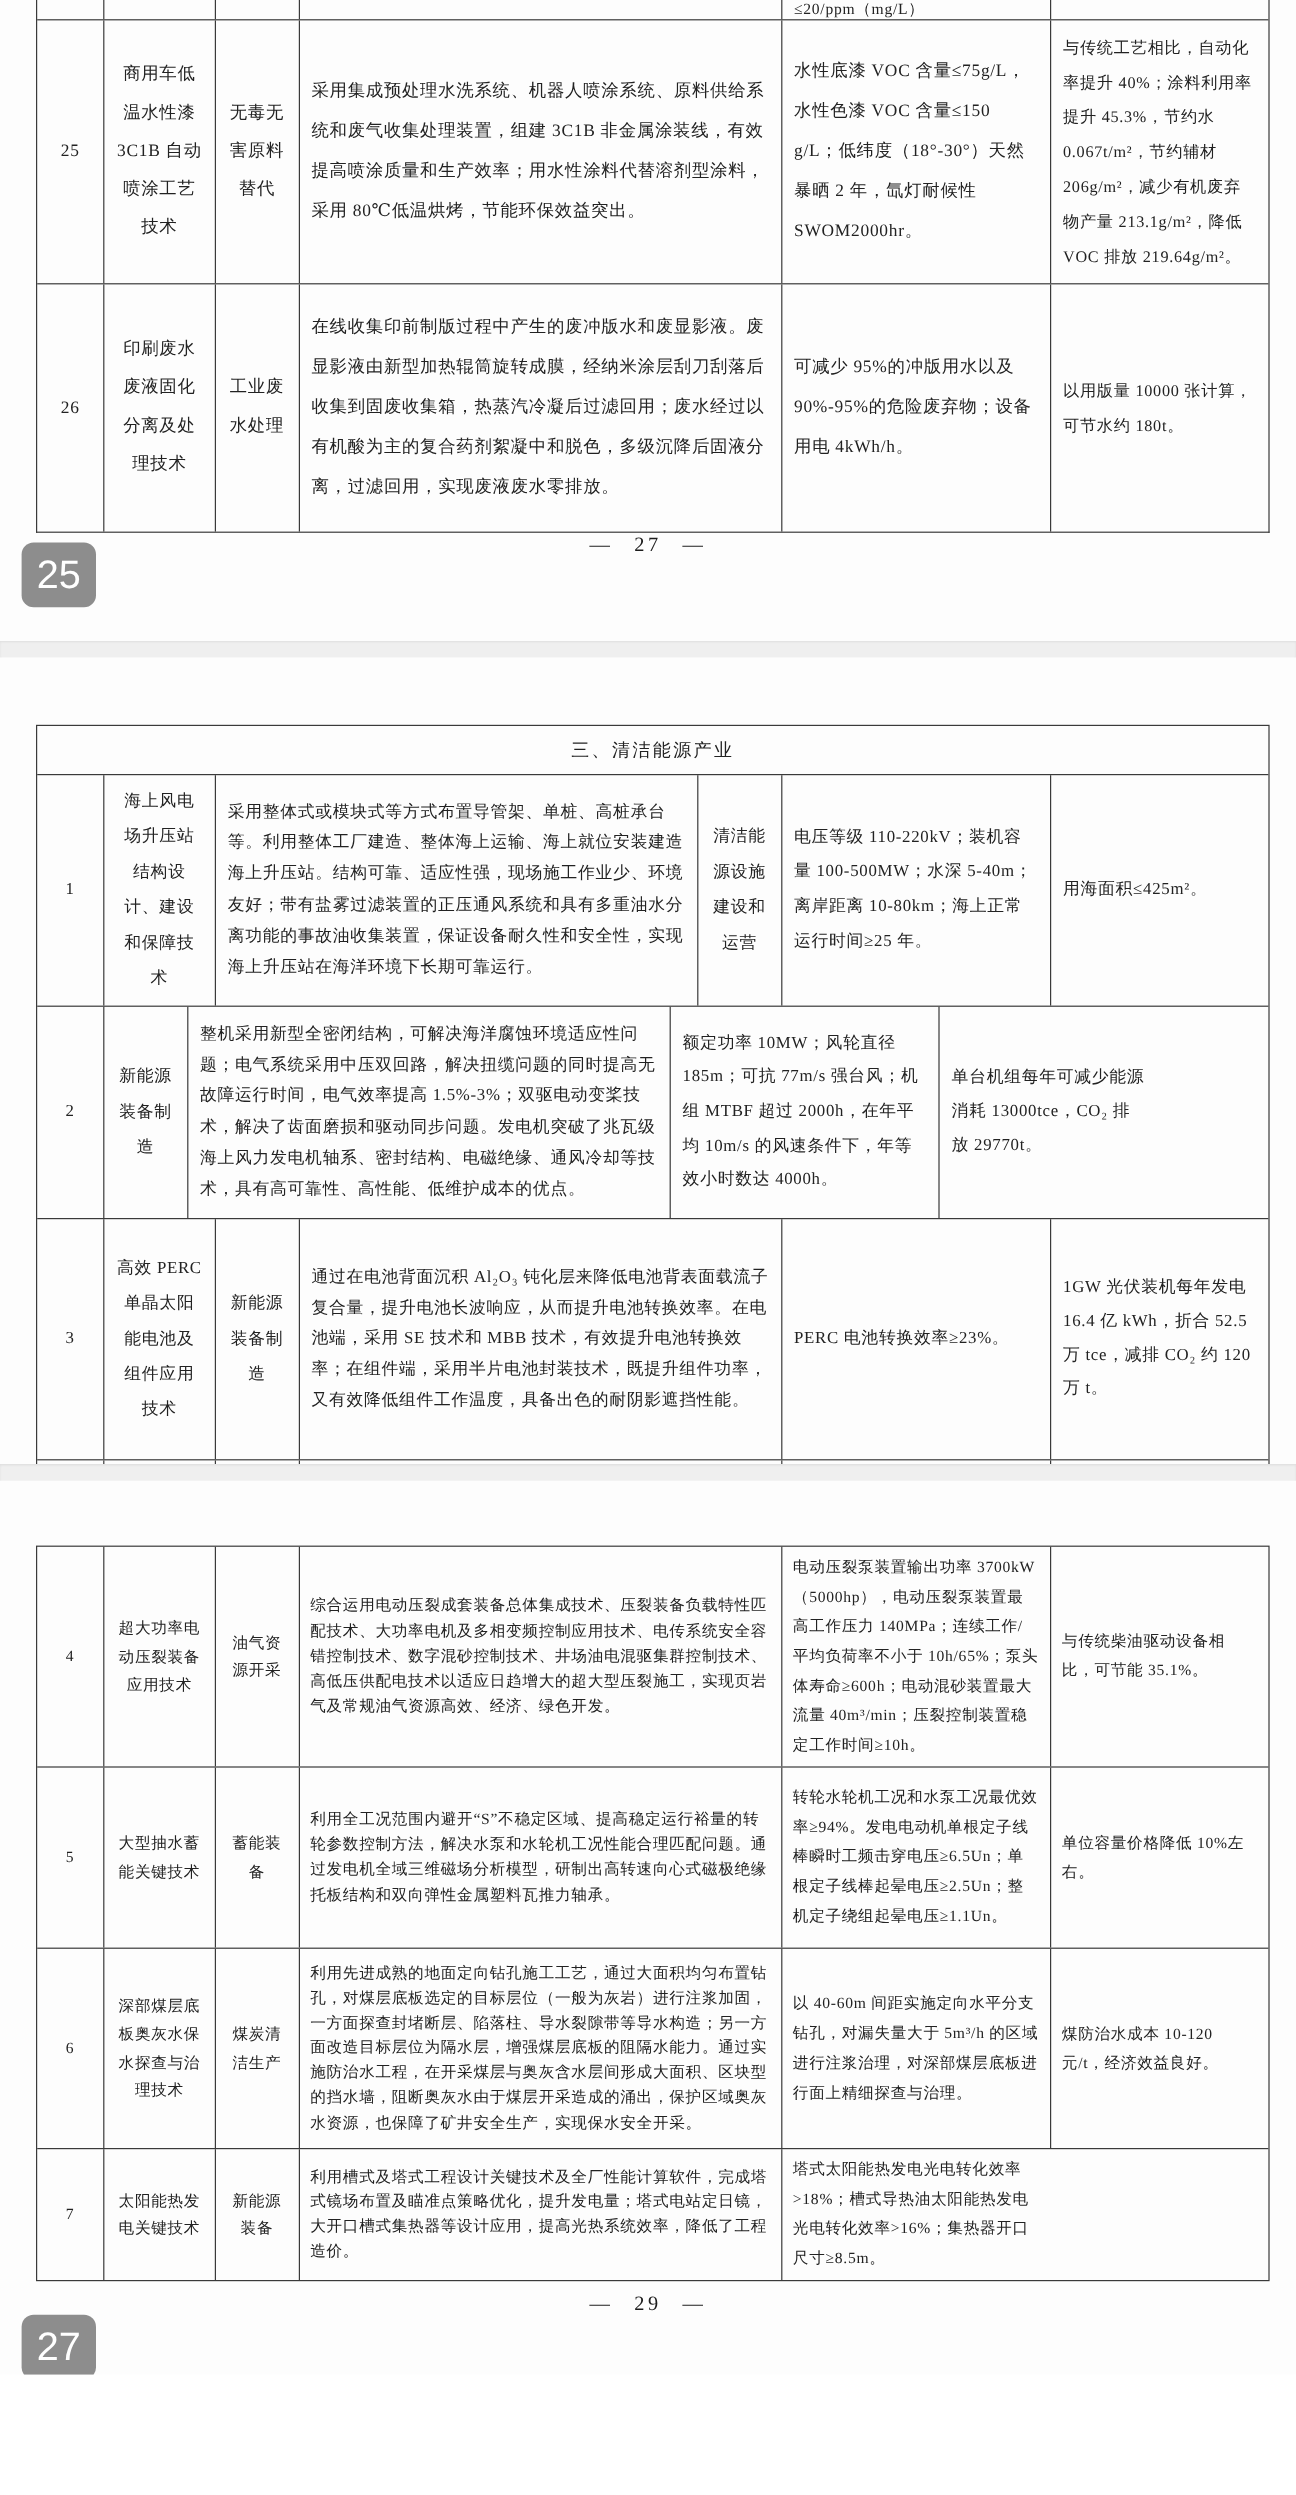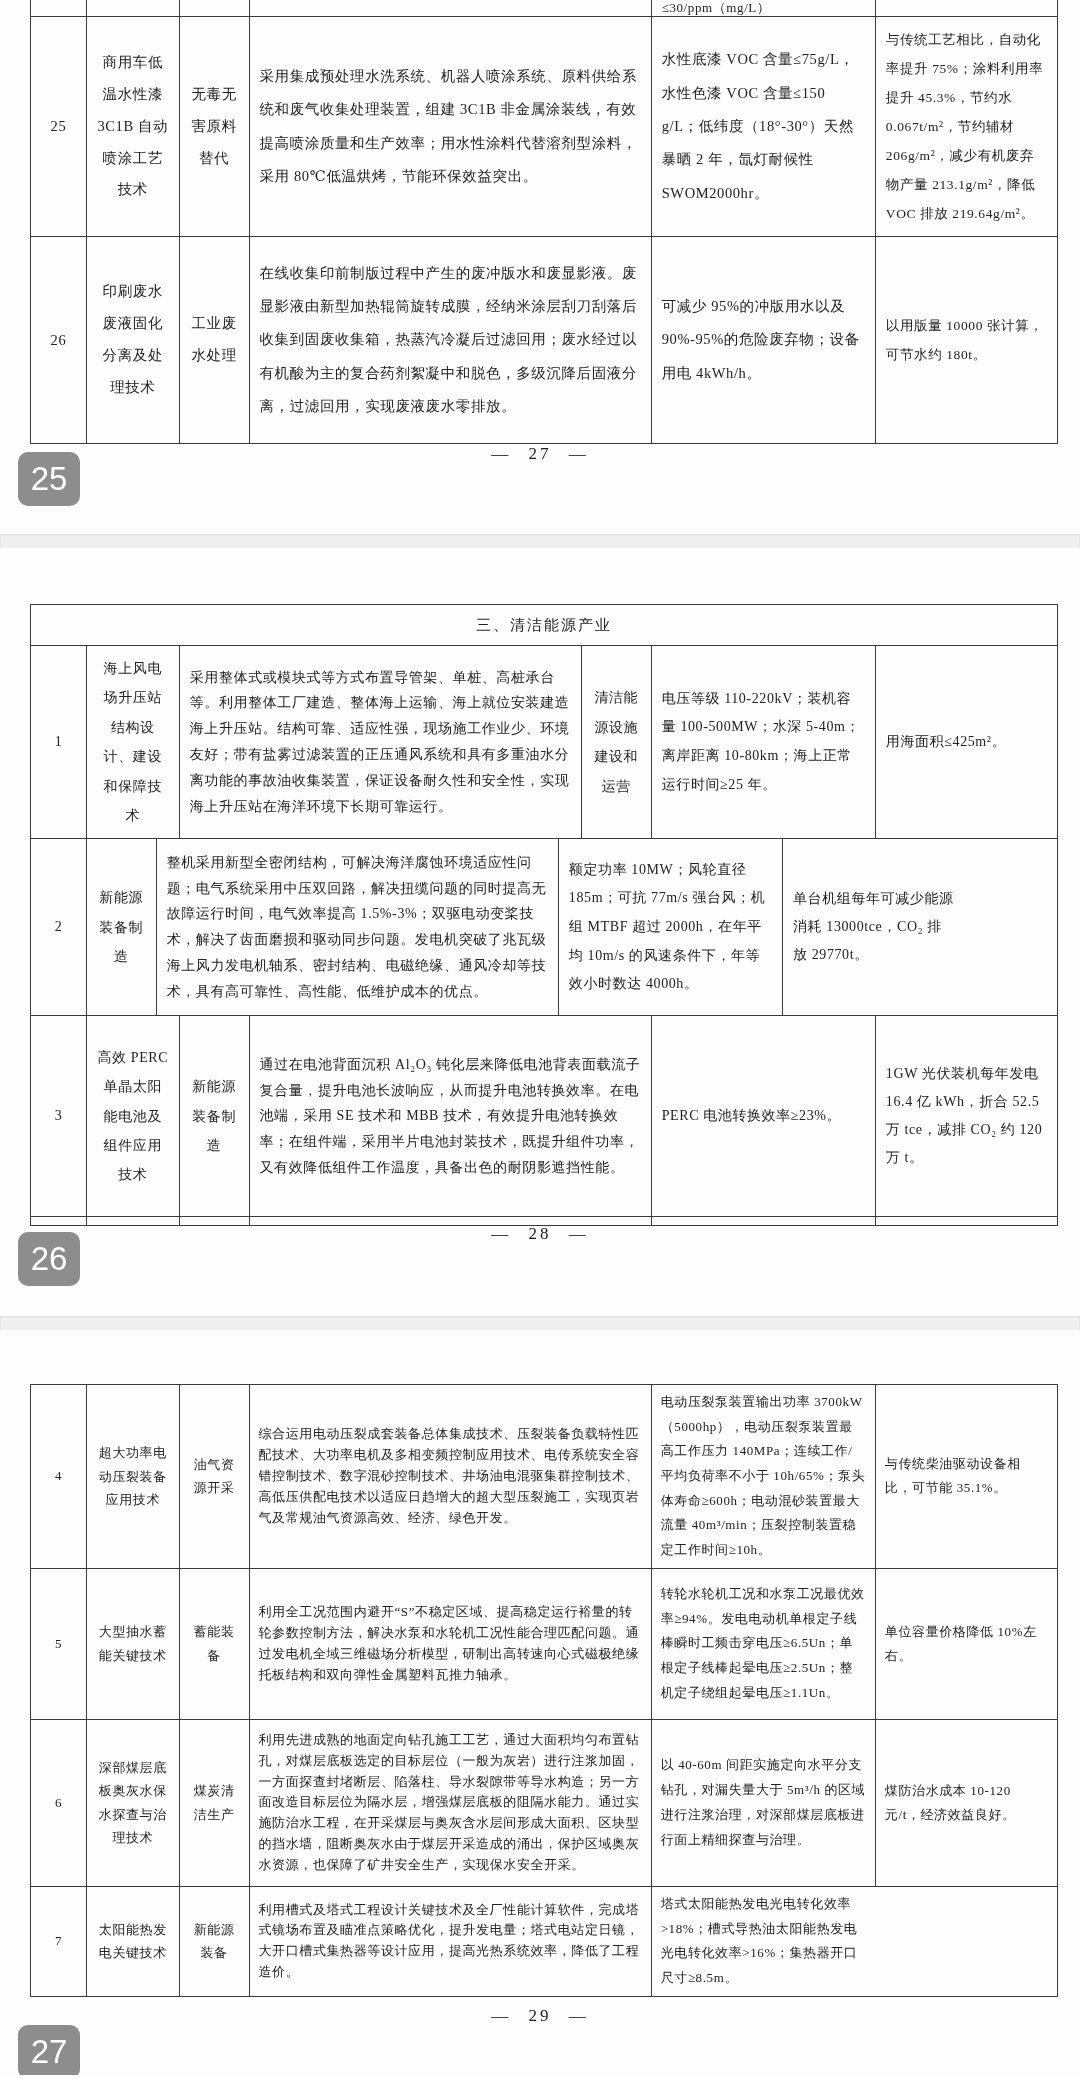--- a/index.html
+++ b/index.html
@@ -5,21 +5,21 @@
   html,body{margin:0;padding:0;background:#ffffff;}
   body{
     width:1080px;
     font-family:"Liberation Serif","DejaVu Serif",serif;
     color:#222222;
     -webkit-font-smoothing:antialiased;
   }
   .viewer{width:1080px;overflow:hidden;}
   .page{position:relative;background:#fdfdfd;overflow:hidden;}
   .page.p27{height:534px;}
-  .page.p28{height:768px;}
+  .page.p28{height:672px;}
   .page.p29{height:745px;}
   .page-gap{height:14px;background:#efefef;box-shadow:inset 0 1px 2px rgba(0,0,0,.07);}
 
   
   .doc-table{
     margin-left:30px;margin-right:22px;
     border:1.8px solid #3a3a3a;
     display:flex;flex-direction:column;
     background:#fdfdfd;
     letter-spacing:.6px;
@@ -118,21 +118,21 @@
         <div class="cell c-name">
             <span class="cin"></span>
           </div>
         <div class="cell c-cat">
             <span class="cin"></span>
           </div>
         <div class="cell c-desc">
             <span class="cin"></span>
           </div>
         <div class="cell c-ind">
-            <span class="cin">≤30/ppm（mg/L）</span>
+            <span class="cin">≤20/ppm（mg/L）</span>
           </div>
         <div class="cell c-ben">
             <span class="cin"></span>
           </div>
       </div>
       <div class="rows-host"><div class="t-row">
             <div class="cell c-seq">
               <span class="cin">25</span>
             </div>
             <div class="cell c-name">
@@ -141,21 +141,21 @@
             <div class="cell c-cat">
               <span class="cin">无毒无害原料替代</span>
             </div>
             <div class="cell c-desc">
               <span class="cin">采用集成预处理水洗系统、机器人喷涂系统、原料供给系统和废气收集处理装置，组建 3C1B 非金属涂装线，有效提高喷涂质量和生产效率；用水性涂料代替溶剂型涂料，采用 80℃低温烘烤，节能环保效益突出。</span>
             </div>
             <div class="cell c-ind">
               <span class="cin">水性底漆 VOC 含量≤75g/L，水性色漆 VOC 含量≤150 g/L；低纬度（18°-30°）天然暴晒 2 年，氙灯耐候性 SWOM2000hr。</span>
             </div>
             <div class="cell c-ben">
-              <span class="cin">与传统工艺相比，自动化率提升 75%；涂料利用率提升 45.3%，节约水 0.067t/m²，节约辅材 206g/m²，减少有机废弃物产量 213.1g/m²，降低 VOC 排放 219.64g/m²。</span>
+              <span class="cin">与传统工艺相比，自动化率提升 40%；涂料利用率提升 45.3%，节约水 0.067t/m²，节约辅材 206g/m²，减少有机废弃物产量 213.1g/m²，降低 VOC 排放 219.64g/m²。</span>
             </div>
           </div><div class="t-row">
             <div class="cell c-seq">
               <span class="cin">26</span>
             </div>
             <div class="cell c-name">
               <span class="cin">印刷废水废液固化分离及处理技术</span>
             </div>
             <div class="cell c-cat">
               <span class="cin">工业废水处理</span>

